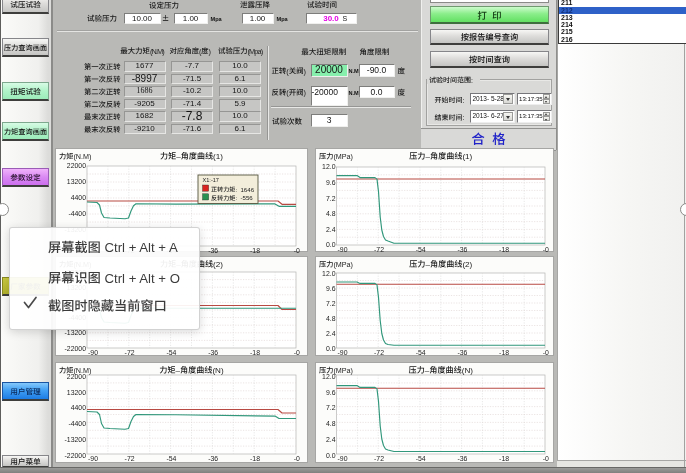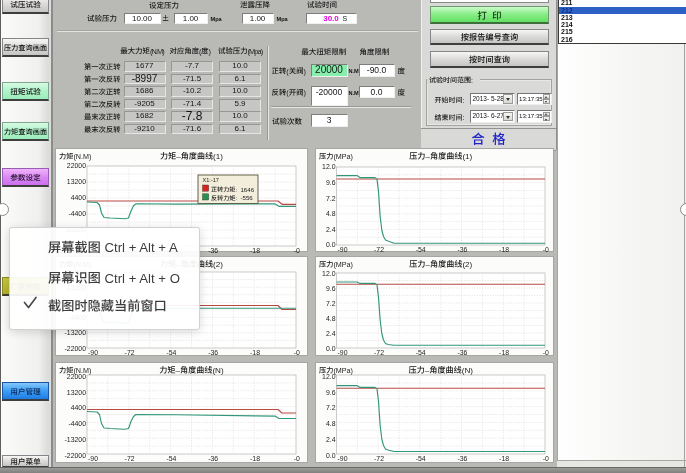--- a/index.html
+++ b/index.html
@@ -22,35 +22,35 @@
 <div style="position:absolute;left:123.5px;top:13px;width:37px;height:11px;background:#fff;border:1px solid;border-color:#7d7d7b #f0f0ee #f0f0ee #7d7d7b;box-sizing:border-box;font-size:8px;line-height:9px;text-align:center;color:#141414;font-family:'Liberation Sans',sans-serif">10.00</div>
     <div style="position:absolute;left:173.5px;top:13px;width:34px;height:11px;background:#fff;border:1px solid;border-color:#7d7d7b #f0f0ee #f0f0ee #7d7d7b;box-sizing:border-box;font-size:8px;line-height:9px;text-align:center;color:#141414;font-family:'Liberation Sans',sans-serif">1.00</div>
     <div style="position:absolute;left:241.5px;top:13px;width:32px;height:11px;background:#fff;border:1px solid;border-color:#7d7d7b #f0f0ee #f0f0ee #7d7d7b;box-sizing:border-box;font-size:8px;line-height:9px;text-align:center;color:#141414;font-family:'Liberation Sans',sans-serif">1.00</div>
     <div style="position:absolute;left:305.5px;top:13px;width:51px;height:11px;background:#fff;border:1px solid;border-color:#7d7d7b #f0f0ee #f0f0ee #7d7d7b;box-sizing:border-box;font-size:8px;line-height:9px;text-align:center;font-weight:bold;color:#e400e4;font-family:'Liberation Sans',sans-serif">30.0</div>
     <div style="position:absolute;left:123.5px;top:61.0px;width:42px;height:10.5px;background:#c6c6c4;border:1px solid;border-color:#969694 #e6e6e4 #e6e6e4 #969694;box-sizing:border-box;font-size:8px;line-height:8.5px;text-align:center;color:#141414;font-family:'Liberation Sans',sans-serif">1677</div>
     <div style="position:absolute;left:171px;top:61.0px;width:42px;height:10.5px;background:#c6c6c4;border:1px solid;border-color:#969694 #e6e6e4 #e6e6e4 #969694;box-sizing:border-box;font-size:8px;line-height:8.5px;text-align:center;color:#141414;font-family:'Liberation Sans',sans-serif">-7.7</div>
     <div style="position:absolute;left:219px;top:61.0px;width:42px;height:10.5px;background:#c6c6c4;border:1px solid;border-color:#969694 #e6e6e4 #e6e6e4 #969694;box-sizing:border-box;font-size:8px;line-height:8.5px;text-align:center;color:#141414;font-family:'Liberation Sans',sans-serif">10.0</div>
     <div style="position:absolute;left:123.5px;top:73.55px;width:42px;height:10.5px;background:#c6c6c4;border:1px solid;border-color:#969694 #e6e6e4 #e6e6e4 #969694;box-sizing:border-box;font-size:10px;line-height:8.5px;text-align:center;color:#141414;font-family:'Liberation Sans',sans-serif">-8997</div>
     <div style="position:absolute;left:171px;top:73.55px;width:42px;height:10.5px;background:#c6c6c4;border:1px solid;border-color:#969694 #e6e6e4 #e6e6e4 #969694;box-sizing:border-box;font-size:8px;line-height:8.5px;text-align:center;color:#141414;font-family:'Liberation Sans',sans-serif">-71.5</div>
     <div style="position:absolute;left:219px;top:73.55px;width:42px;height:10.5px;background:#c6c6c4;border:1px solid;border-color:#969694 #e6e6e4 #e6e6e4 #969694;box-sizing:border-box;font-size:8px;line-height:8.5px;text-align:center;color:#141414;font-family:'Liberation Sans',sans-serif">6.1</div>
-    <div style="position:absolute;left:123.5px;top:86.1px;width:42px;height:10.5px;background:#c6c6c4;border:1px solid;border-color:#969694 #e6e6e4 #e6e6e4 #969694;box-sizing:border-box;font-size:8px;line-height:8.5px;text-align:center;color:#141414;font-family:Liberation Sans, sans-serif">1686</div>
+    <div style="position:absolute;left:123.5px;top:86.1px;width:42px;height:10.5px;background:#c6c6c4;border:1px solid;border-color:#969694 #e6e6e4 #e6e6e4 #969694;box-sizing:border-box;font-size:8px;line-height:8.5px;text-align:center;color:#141414;font-family:Liberation Serif, serif">1686</div>
     <div style="position:absolute;left:171px;top:86.1px;width:42px;height:10.5px;background:#c6c6c4;border:1px solid;border-color:#969694 #e6e6e4 #e6e6e4 #969694;box-sizing:border-box;font-size:8px;line-height:8.5px;text-align:center;color:#141414;font-family:'Liberation Sans',sans-serif">-10.2</div>
     <div style="position:absolute;left:219px;top:86.1px;width:42px;height:10.5px;background:#c6c6c4;border:1px solid;border-color:#969694 #e6e6e4 #e6e6e4 #969694;box-sizing:border-box;font-size:8px;line-height:8.5px;text-align:center;color:#141414;font-family:'Liberation Sans',sans-serif">10.0</div>
     <div style="position:absolute;left:123.5px;top:98.65px;width:42px;height:10.5px;background:#c6c6c4;border:1px solid;border-color:#969694 #e6e6e4 #e6e6e4 #969694;box-sizing:border-box;font-size:8px;line-height:8.5px;text-align:center;color:#141414;font-family:'Liberation Sans',sans-serif">-9205</div>
     <div style="position:absolute;left:171px;top:98.65px;width:42px;height:10.5px;background:#c6c6c4;border:1px solid;border-color:#969694 #e6e6e4 #e6e6e4 #969694;box-sizing:border-box;font-size:8px;line-height:8.5px;text-align:center;color:#141414;font-family:'Liberation Sans',sans-serif">-71.4</div>
     <div style="position:absolute;left:219px;top:98.65px;width:42px;height:15px;background:#c6c6c4;border:1px solid;border-color:#969694 #e6e6e4 #e6e6e4 #969694;box-sizing:border-box;font-size:8px;line-height:8.5px;text-align:center;color:#141414;font-family:'Liberation Sans',sans-serif">5.9</div>
     <div style="position:absolute;left:123.5px;top:111.2px;width:42px;height:10.5px;background:#c6c6c4;border:1px solid;border-color:#969694 #e6e6e4 #e6e6e4 #969694;box-sizing:border-box;font-size:8px;line-height:8.5px;text-align:center;color:#141414;font-family:'Liberation Sans',sans-serif">1682</div>
     <div style="position:absolute;left:171px;top:111.2px;width:42px;height:10.5px;background:#c6c6c4;border:1px solid;border-color:#969694 #e6e6e4 #e6e6e4 #969694;box-sizing:border-box;font-size:12px;line-height:8.5px;text-align:center;color:#141414;font-family:'Liberation Sans',sans-serif">-7.8</div>
     <div style="position:absolute;left:219px;top:111.2px;width:42px;height:10.5px;background:#c6c6c4;border:1px solid;border-color:#969694 #e6e6e4 #e6e6e4 #969694;box-sizing:border-box;font-size:8px;line-height:8.5px;text-align:center;color:#141414;font-family:'Liberation Sans',sans-serif">10.0</div>
     <div style="position:absolute;left:123.5px;top:123.75px;width:42px;height:10.5px;background:#c6c6c4;border:1px solid;border-color:#969694 #e6e6e4 #e6e6e4 #969694;box-sizing:border-box;font-size:8px;line-height:8.5px;text-align:center;color:#141414;font-family:'Liberation Sans',sans-serif">-9210</div>
     <div style="position:absolute;left:171px;top:123.75px;width:42px;height:10.5px;background:#c6c6c4;border:1px solid;border-color:#969694 #e6e6e4 #e6e6e4 #969694;box-sizing:border-box;font-size:8px;line-height:8.5px;text-align:center;color:#141414;font-family:'Liberation Sans',sans-serif">-71.6</div>
     <div style="position:absolute;left:219px;top:123.75px;width:42px;height:10.5px;background:#c6c6c4;border:1px solid;border-color:#969694 #e6e6e4 #e6e6e4 #969694;box-sizing:border-box;font-size:8px;line-height:8.5px;text-align:center;color:#141414;font-family:'Liberation Sans',sans-serif">6.1</div>
     <div style="position:absolute;left:310.5px;top:64px;width:37px;height:12.5px;background:#86efac;border:1px solid;border-color:#7d7d7b #f0f0ee #f0f0ee #7d7d7b;box-sizing:border-box;font-size:10px;line-height:10.5px;text-align:center;color:#141414;font-family:'Liberation Sans',sans-serif">20000</div>
     <div style="position:absolute;left:358.5px;top:64px;width:36px;height:12.5px;background:#fff;border:1px solid;border-color:#7d7d7b #f0f0ee #f0f0ee #7d7d7b;box-sizing:border-box;font-size:8.5px;line-height:10.5px;text-align:center;color:#141414;font-family:'Liberation Sans',sans-serif">-90.0</div>
-    <div style="position:absolute;left:310.5px;top:85.5px;width:37px;height:20px;background:#fff;border:1px solid;border-color:#7d7d7b #f0f0ee #f0f0ee #7d7d7b;box-sizing:border-box;font-size:8.5px;line-height:10.5px;text-align:center;color:#141414;font-family:'Liberation Sans',sans-serif">-20000</div>
+    <div style="position:absolute;left:310.5px;top:85.5px;width:37px;height:20px;background:#fff;border:1px solid;border-color:#7d7d7b #f0f0ee #f0f0ee #7d7d7b;box-sizing:border-box;font-size:8.5px;line-height:10.5px;color:#141414;font-family:'Liberation Sans',sans-serif">-20000</div>
     <div style="position:absolute;left:358.5px;top:85.5px;width:36px;height:12.5px;background:#fff;border:1px solid;border-color:#7d7d7b #f0f0ee #f0f0ee #7d7d7b;box-sizing:border-box;font-size:8.5px;line-height:10.5px;text-align:center;color:#141414;font-family:'Liberation Sans',sans-serif">0.0</div>
     <div style="position:absolute;left:310.5px;top:114px;width:37px;height:12.5px;background:#fff;border:1px solid;border-color:#7d7d7b #f0f0ee #f0f0ee #7d7d7b;box-sizing:border-box;font-size:8.5px;line-height:10.5px;text-align:center;color:#141414;font-family:'Liberation Sans',sans-serif">3</div>
 
 <div style="position:absolute;left:421px;top:0;width:136px;height:150px;background:#d9d9d7;border-left:1px solid #f0f0ee;border-right:1px solid #8e8e8c;box-sizing:border-box"></div>
 <div style="position:absolute;left:430px;top:0;width:119px;height:3px;background:#fff;border:1px solid #8a8a88;border-top:none;box-sizing:border-box"></div>
     <div style="position:absolute;left:430px;top:6px;width:119px;height:18px;background:linear-gradient(180deg,#ccfbcc,#8bee8b 45%,#62e062);border:1px solid #6f9a6f;border-bottom:2px solid #3e6e3e;box-sizing:border-box"></div>
     <div style="position:absolute;left:430px;top:28.5px;width:119px;height:16px;background:linear-gradient(180deg,#f7f7f5,#dedddb 45%,#c5c5c3);border:1px solid #86868a;border-bottom:2px solid #3e3e3c;box-sizing:border-box"></div>
     <div style="position:absolute;left:430px;top:50.5px;width:119px;height:17px;background:linear-gradient(180deg,#f7f7f5,#dedddb 45%,#c5c5c3);border:1px solid #86868a;border-bottom:2px solid #3e3e3c;box-sizing:border-box"></div>
     <div style="position:absolute;left:425.5px;top:79px;width:126px;height:46.5px;border:1px solid #a2a2a0;box-shadow:inset 0 0 0 1px #e8e8e6;box-sizing:border-box"></div>
     <div style="position:absolute;left:427px;top:75px;width:53px;height:9px;background:#d9d9d7"></div>

